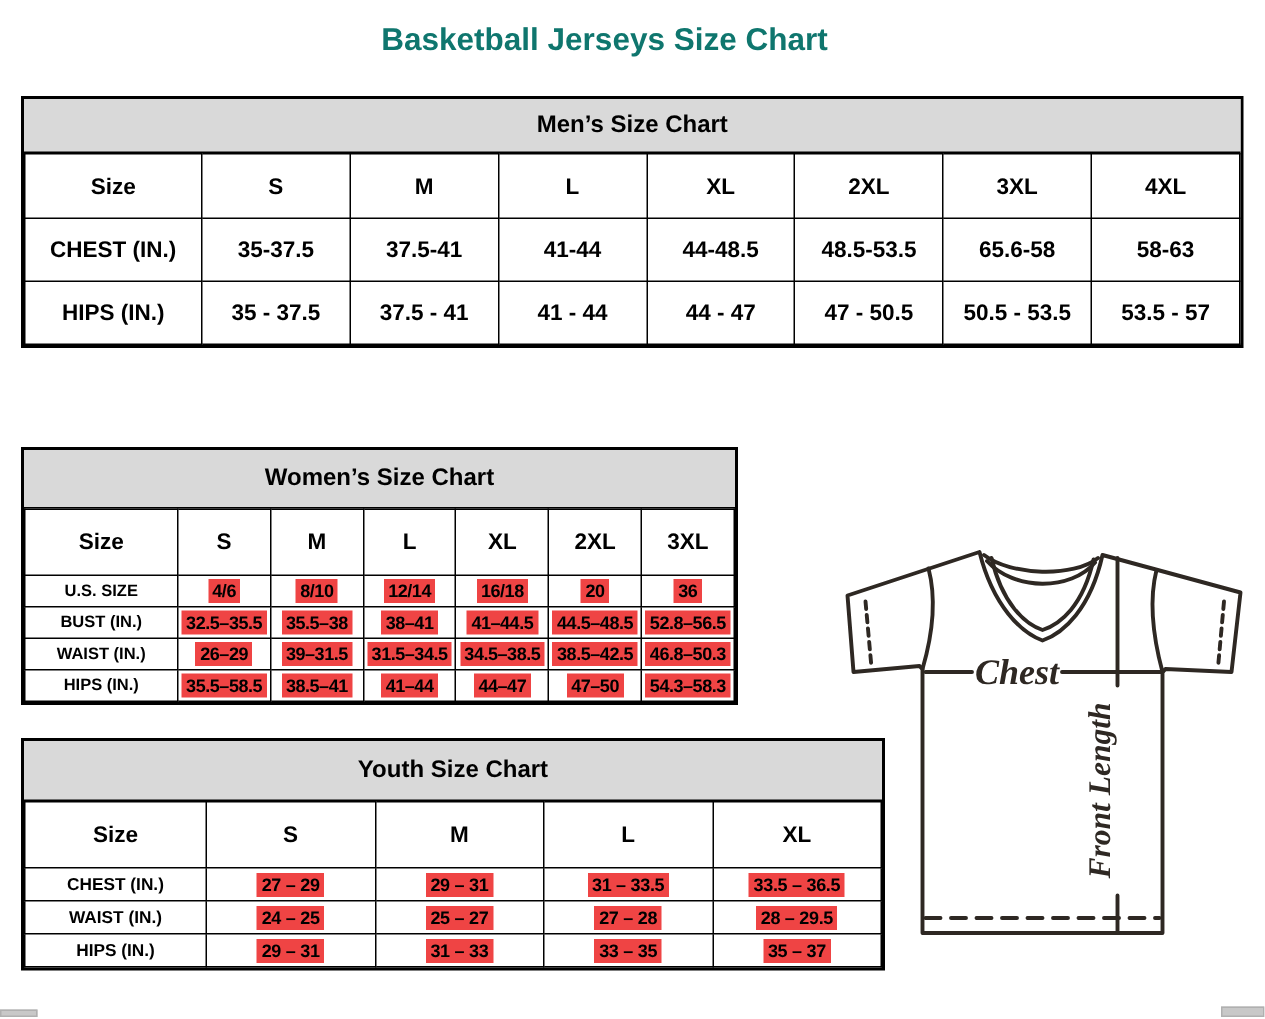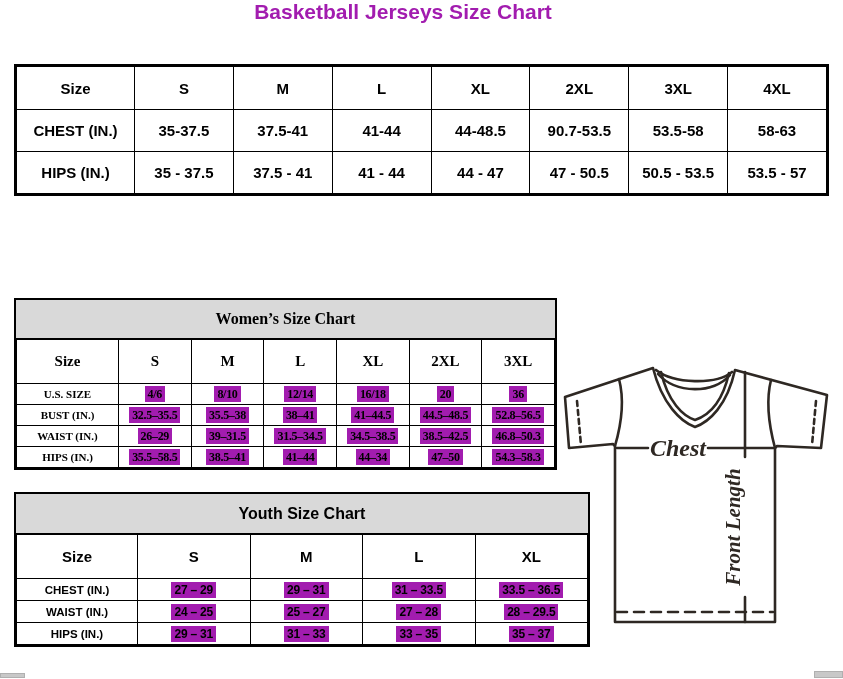--- a/index.html
+++ b/index.html
@@ -5,25 +5,25 @@
   html, body {
     margin: 0; padding: 0;
     width: 843px; height: 679px;
     background: #ffffff;
     overflow: hidden;
     font-family: "Liberation Sans", sans-serif;
     position: relative;
   }
   .page-title {
     position: absolute;
-    left: 0; top: 0; width: 806px;
+    left: 0; top: 15px; width: 806px;
     text-align: center;
     font-size: 21px;
     font-weight: bold;
-    color: #a21caf;
+    color: #0f766e;
   }
   .chart {
     position: absolute;
     border: 2px solid #000;
     background: #fff;
     box-sizing: border-box;
   }
   .chart-title {
     background: #d9d9d9;
     border-bottom: 1px solid #000;
@@ -46,39 +46,39 @@
     padding: 0;
   }
   
   .chart.men { left: 14px; top: 64px; width: 815px; }
   .chart.men .chart-title { height: 35px; line-height: 35px; }
   .chart.men th:first-child, .chart.men td:first-child { width: 117px; }
   .chart.men thead tr { height: 43px; }
   .chart.men tbody tr { height: 42px; }
   .chart.men th, .chart.men td { font-size: 15px; }
   
-  .chart.women { left: 14px; top: 298px; width: 543px; font-family: Liberation Serif, serif; }
+  .chart.women { left: 14px; top: 298px; width: 478px; }
   .chart.women .chart-title { height: 38px; line-height: 38px; }
   .chart.women th:first-child, .chart.women td:first-child { width: 101px; }
   .chart.women thead tr { height: 44px; }
   .chart.women tbody tr { height: 21px; }
   .chart.women th { font-size: 15px; }
   .chart.women td { font-size: 12px; letter-spacing: -0.3px; }
   .chart.women td.rowlabel { font-size: 11px; letter-spacing: 0; }
   
   .chart.youth { left: 14px; top: 492px; width: 576px; }
   .chart.youth .chart-title { height: 39px; line-height: 39px; }
   .chart.youth th:first-child, .chart.youth td:first-child { width: 120px; }
   .chart.youth thead tr { height: 44px; }
   .chart.youth tbody tr { height: 22px; }
   .chart.youth th { font-size: 15px; }
   .chart.youth td { font-size: 12px; letter-spacing: -0.2px; }
   .chart.youth td.rowlabel { font-size: 11.5px; letter-spacing: 0; }
   
-  .hl { background: #a21caf; padding: 1px 3px; margin-top: 19px; }
+  .hl { background: #ef4444; padding: 1px 3px; margin-top: 19px; }
   
   .jersey-wrap {
     position: absolute;
     left: 556px; top: 360px;
     width: 285px; height: 275px;
   }
   .jersey-wrap svg { width: 100%; height: 100%; display: block; }
   .diagram-text {
     font-family: "Liberation Serif", "DejaVu Serif", serif;
     font-weight: bold;
@@ -94,42 +94,43 @@
   }
   .scroll-frag.left  { left: 0px;  top: 673px; width: 25px; height: 5px; }
   .scroll-frag.right { left: 814px; top: 671px; width: 29px; height: 7px; }
 </style>
 </head>
 <body>
 
 <div class="page-title">Basketball Jerseys Size Chart</div>
 
 <div class="chart men">
+  <div class="chart-title">Men’s Size Chart</div>
   <table>
     <thead>
         <tr>
           <th>Size</th>
           <th>S</th>
           <th>M</th>
           <th>L</th>
           <th>XL</th>
           <th>2XL</th>
           <th>3XL</th>
           <th>4XL</th>
         </tr>
       </thead>
     <tbody>
         <tr>
           <td class="rowlabel">CHEST (IN.)</td>
           <td><span>35-37.5</span></td>
           <td><span>37.5-41</span></td>
           <td><span>41-44</span></td>
           <td><span>44-48.5</span></td>
-          <td><span>90.7-53.5</span></td>
-          <td><span>53.5-58</span></td>
+          <td><span>48.5-53.5</span></td>
+          <td><span>65.6-58</span></td>
           <td><span>58-63</span></td>
         </tr>
         <tr>
           <td class="rowlabel">HIPS (IN.)</td>
           <td><span>35 - 37.5</span></td>
           <td><span>37.5 - 41</span></td>
           <td><span>41 - 44</span></td>
           <td><span>44 - 47</span></td>
           <td><span>47 - 50.5</span></td>
           <td><span>50.5 - 53.5</span></td>
@@ -179,21 +180,21 @@
           <td><span class="hl">31.5–34.5</span></td>
           <td><span class="hl">34.5–38.5</span></td>
           <td><span class="hl">38.5–42.5</span></td>
           <td><span class="hl">46.8–50.3</span></td>
         </tr>
         <tr>
           <td class="rowlabel">HIPS (IN.)</td>
           <td><span class="hl">35.5–58.5</span></td>
           <td><span class="hl">38.5–41</span></td>
           <td><span class="hl">41–44</span></td>
-          <td><span class="hl">44–34</span></td>
+          <td><span class="hl">44–47</span></td>
           <td><span class="hl">47–50</span></td>
           <td><span class="hl">54.3–58.3</span></td>
         </tr>
       </tbody>
   </table>
 </div>
 
 <div class="chart youth">
   <div class="chart-title">Youth Size Chart</div>
   <table>

